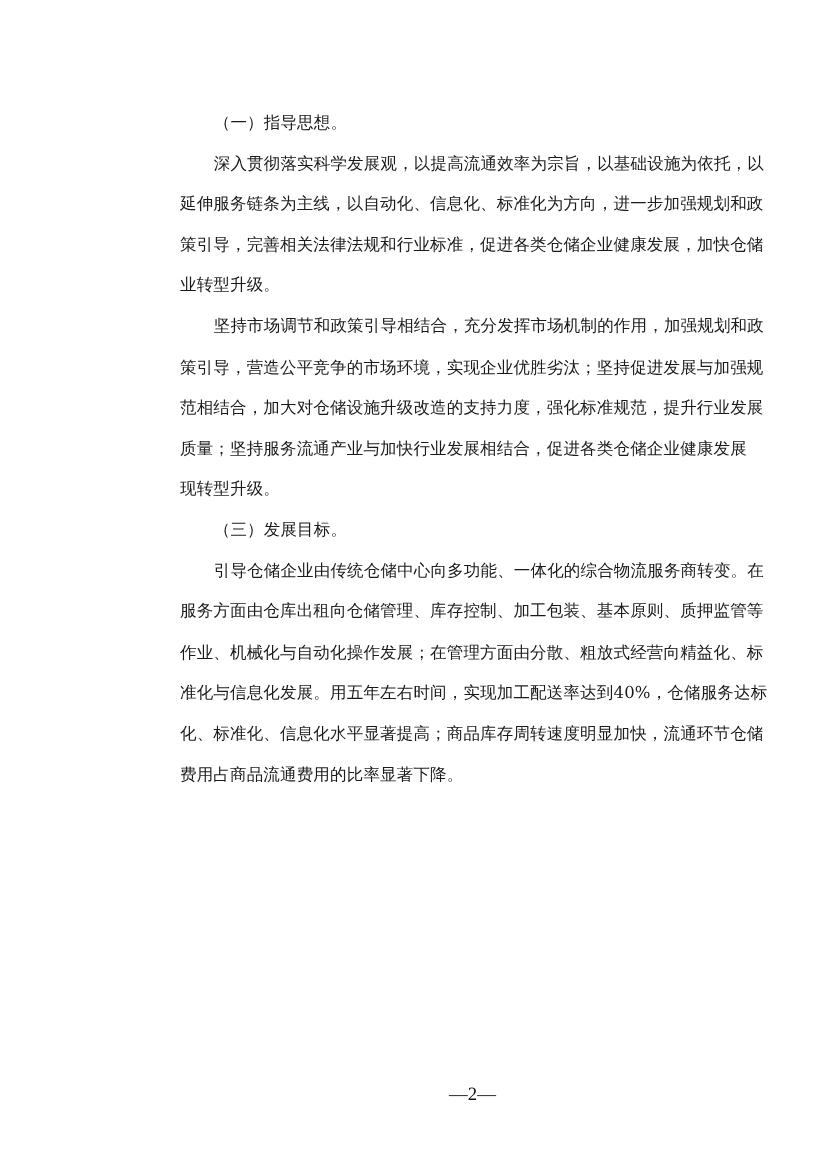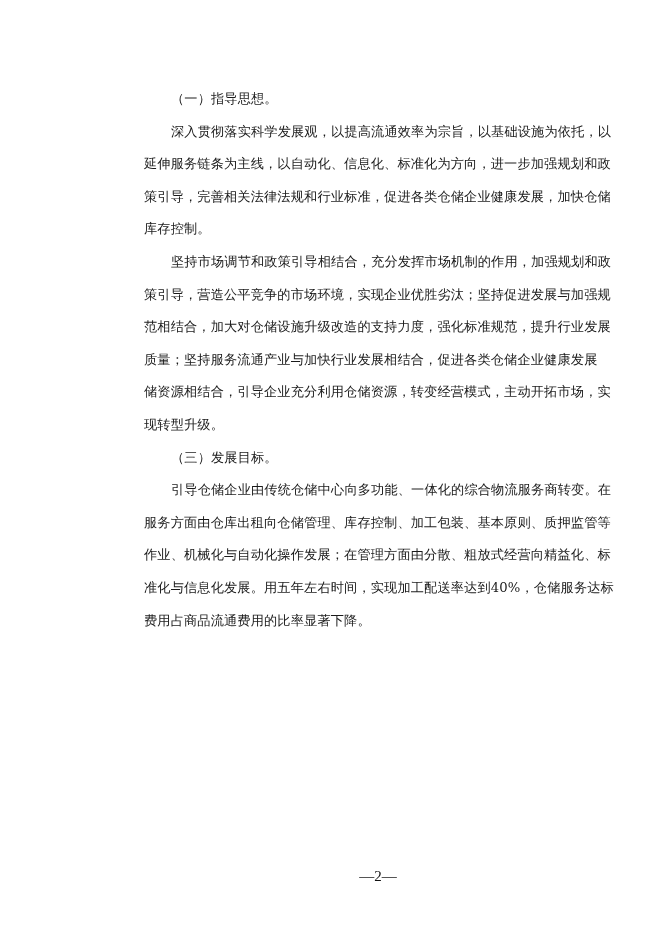--- a/index.html
+++ b/index.html
@@ -57,32 +57,32 @@
 </head>
 <body>
 
 <div class="page">
   <div class="content">
 
     <div class="line heading">（一）指导思想。</div>
     <div class="line indent">深入贯彻落实科学发展观，以提高流通效率为宗旨，以基础设施为依托，以</div>
     <div class="line">延伸服务链条为主线，以自动化、信息化、标准化为方向，进一步加强规划和政</div>
     <div class="line">策引导，完善相关法律法规和行业标准，促进各类仓储企业健康发展，加快仓储</div>
-    <div class="line">库存控制。</div>
+    <div class="line">业转型升级。</div>
 
     <div class="line indent">坚持市场调节和政策引导相结合，充分发挥市场机制的作用，加强规划和政</div>
     <div class="line">策引导，营造公平竞争的市场环境，实现企业优胜劣汰；坚持促进发展与加强规</div>
     <div class="line">范相结合，加大对仓储设施升级改造的支持力度，强化标准规范，提升行业发展</div>
     <div class="line">质量；坚持服务流通产业与加快行业发展相结合，促进各类仓储企业健康发展</div>
-    <div class="line">储资源相结合，引导企业充分利用仓储资源，转变经营模式，主动开拓市场，实</div>
     <div class="line">现转型升级。</div>
 
     <div class="line heading">（三）发展目标。</div>
     <div class="line indent">引导仓储企业由传统仓储中心向多功能、一体化的综合物流服务商转变。在</div>
     <div class="line">服务方面由仓库出租向仓储管理、库存控制、加工包装、基本原则、质押监管等</div>
     <div class="line">作业、机械化与自动化操作发展；在管理方面由分散、粗放式经营向精益化、标</div>
     <div class="line">准化与信息化发展。用五年左右时间，实现加工配送率达到40%，仓储服务达标</div>
+    <div class="line">化、标准化、信息化水平显著提高；商品库存周转速度明显加快，流通环节仓储</div>
     <div class="line">费用占商品流通费用的比率显著下降。</div>
 
   </div>
 
   <div class="page-number">—2—</div>
 </div>
 
 </body></html>

